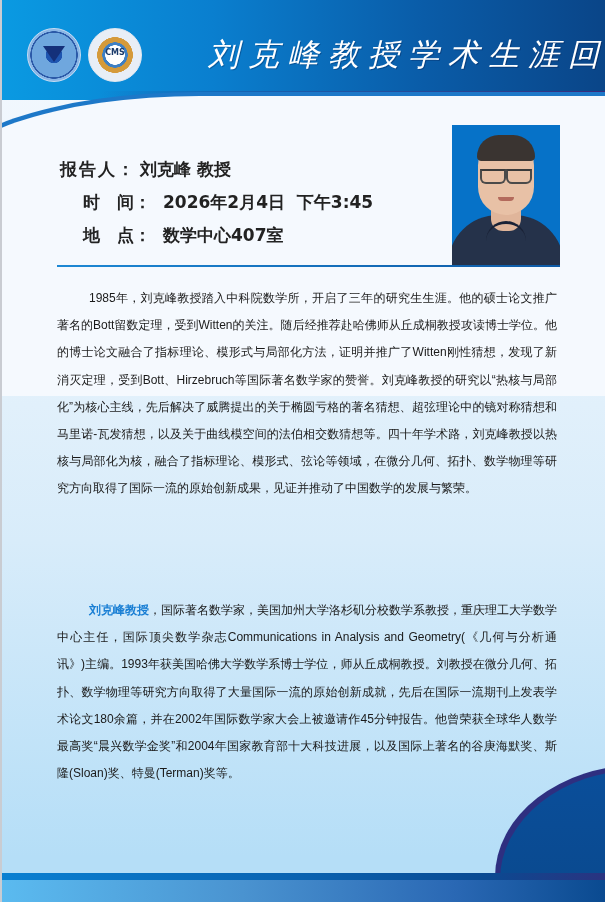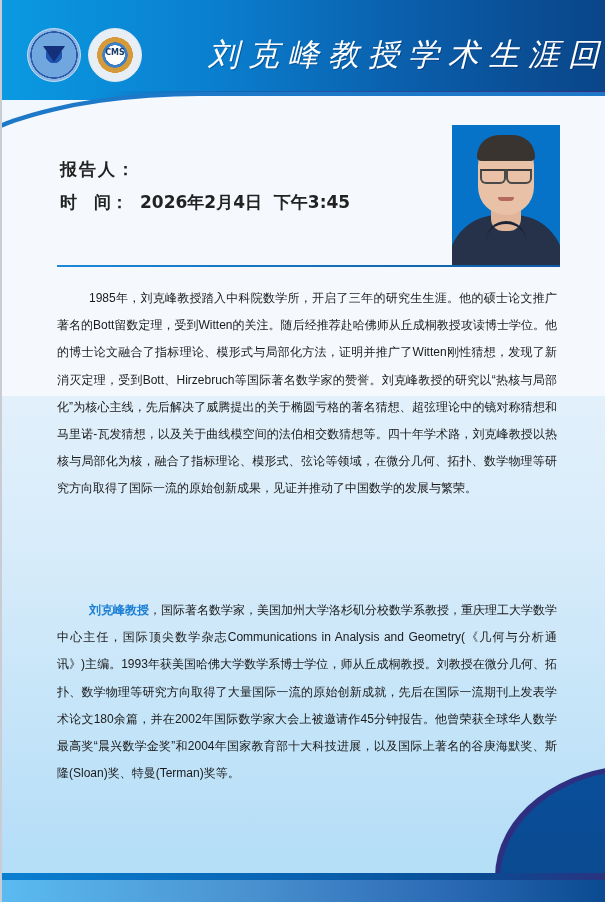--- a/index.html
+++ b/index.html
@@ -27,21 +27,21 @@
   .logo-cms .cms-text { position: absolute; left: 0; right: 0; top: 19px; text-align: center; font: bold 8px "DejaVu Sans", sans-serif; color: #1a3a6a; }
 
   .title { position: absolute; left: 166px; top: 34px; z-index: 4; color: #ffffff;
     font-family: "DejaVu Serif", "Liberation Serif", serif; font-size: 31px; letter-spacing: 9px; font-style: italic; white-space: nowrap;
     text-shadow: 1px 1px 0 rgba(0,0,40,0.25); margin-left: 42px; }
 
   
   .info { position: absolute; left: 60px; top: 158px; z-index: 5; }
   .info-row { height: 33px; font-size: 17px; font-weight: bold; color: #222222; white-space: nowrap; display: flex; }
   .info-label { display: inline-block; width: 80px; letter-spacing: 2px; }
-  .info-label.spaced { letter-spacing: 0; }
+  .info-label.spaced { letter-spacing: 0; margin-left: 23px; }
   .info-value { display: inline-block; }
 
   .photo { position: absolute; left: 452px; top: 125px; width: 108px; height: 140px; background: #0672c8; overflow: hidden; z-index: 5; }
   .photo .shoulders { position: absolute; left: -4px; bottom: -30px; width: 116px; height: 80px; border-radius: 50px 50px 0 0; background: #25324a; }
   .photo .neck { position: absolute; left: 39px; top: 84px; width: 30px; height: 22px; background: #e0b59a; border-radius: 0 0 12px 12px; }
   .photo .collar { position: absolute; left: 34px; top: 96px; width: 40px; height: 20px; border-top: 3px solid #1a2236; border-radius: 20px 20px 0 0; }
   .photo .head { position: absolute; left: 26px; top: 14px; width: 56px; height: 76px; border-radius: 28px 28px 30px 30px; background: #e8c1a6; }
   .photo .hair { position: absolute; left: 25px; top: 10px; width: 58px; height: 26px; border-radius: 30px 30px 6px 6px; background: #3a3431; }
   .photo .glasses { position: absolute; left: 28px; top: 44px; width: 52px; height: 10px; border-top: 2px solid #4a4a4a; }
   .photo .glasses::before, .photo .glasses::after { content: ""; position: absolute; top: -2px; width: 22px; height: 11px; border: 2px solid #4a4a4a; border-top: 2px solid #3a3a3a; border-radius: 2px 2px 6px 6px; }
@@ -83,24 +83,29 @@
   </div>
   <div class="logo logo-cms">
     <div class="cms-text">CMS</div>
   </div>
 
   <div class="title">刘克峰教授学术生涯回顾</div>
 
   <div class="info">
     <div class="info-row">
       <span class="info-label">报告人：</span>
+      <span class="info-value">刘克峰 教授</span>
     </div>
     <div class="info-row">
       <span class="info-label spaced">时　间：</span>
       <span class="info-value" style="white-space:pre">2026年2月4日  下午3:45</span>
+    </div>
+    <div class="info-row">
+      <span class="info-label spaced">地　点：</span>
+      <span class="info-value">数学中心407室</span>
     </div>
   </div>
 
   <div class="photo" title="刘克峰教授照片">
     <div class="shoulders"></div>
     <div class="neck"></div>
     <div class="collar"></div>
     <div class="head"></div>
     <div class="hair"></div>
     <div class="glasses"></div>

